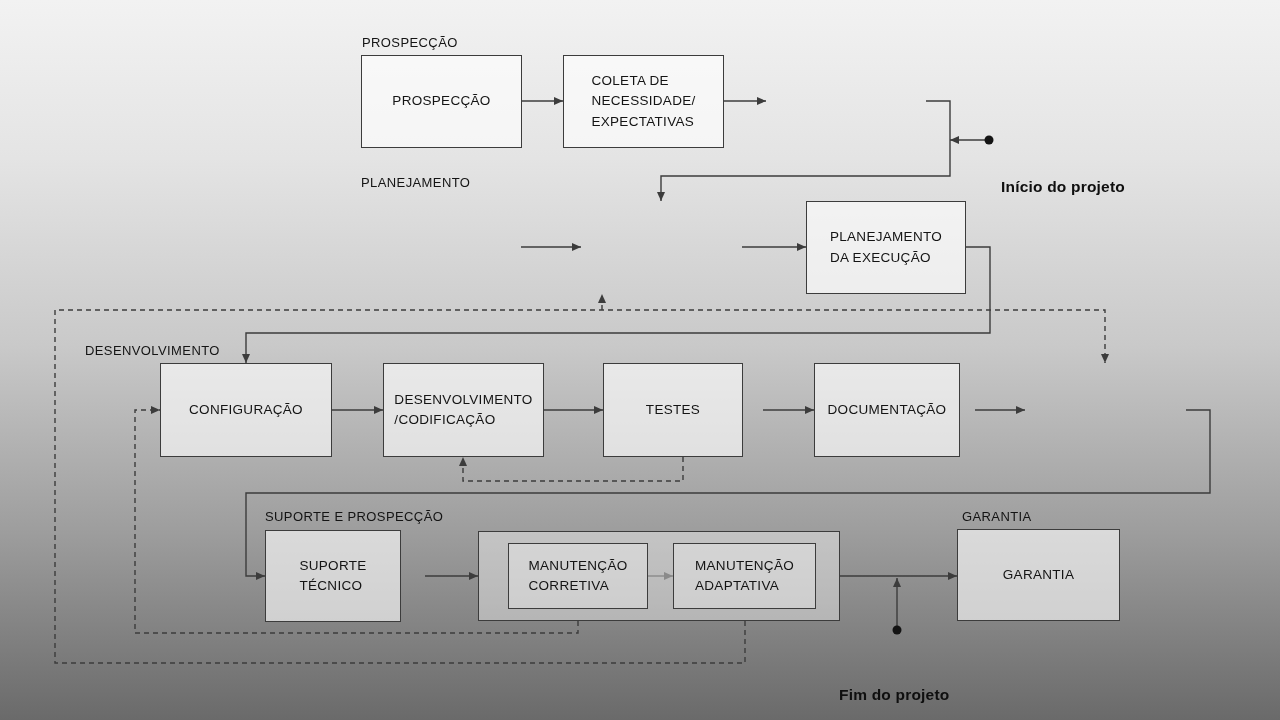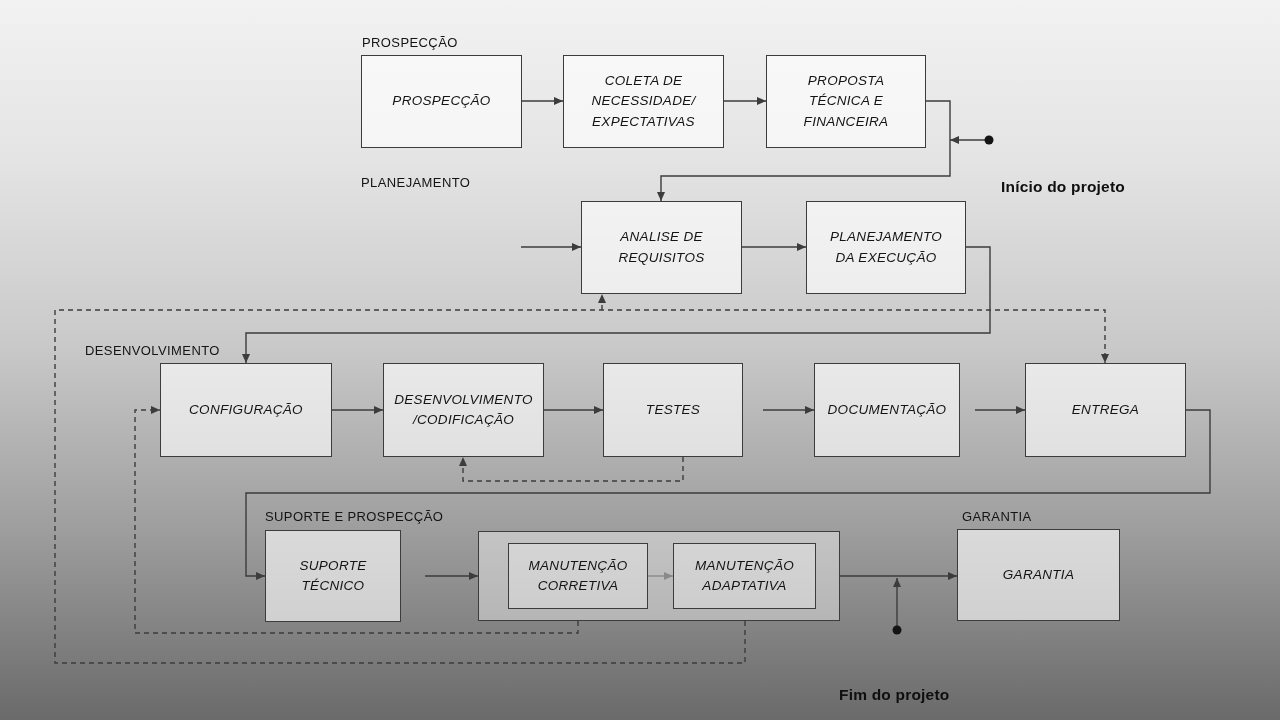--- a/index.html
+++ b/index.html
@@ -17,22 +17,21 @@
     pointer-events: none;
   }
   .node {
     position: absolute;
     display: flex;
     align-items: center;
     justify-content: center;
     background: rgba(255,255,255,0.62);
     border: 1.4px solid #3c3c3c;
     box-sizing: border-box;
-    text-align: center;
-    font-style: italic;
+    text-align: left;
   }
   .node.inner { background: rgba(255,255,255,0.30); }
   .group-box {
     position: absolute;
     border: 1.4px solid #3c3c3c;
     background: rgba(255,255,255,0.40);
     box-sizing: border-box;
   }
   .node-label {
     white-space: pre-line;
@@ -104,50 +103,38 @@
   <div class="section-label" style="left:962px;top:509px">GARANTIA</div>
 
   <div class="node" style="left:361px;top:55px;width:161px;height:93px">
     <span class="node-label">PROSPECÇÃO</span>
   </div>
   <div class="node" style="left:563px;top:55px;width:161px;height:93px">
     <span class="node-label">COLETA DE
 NECESSIDADE/
 EXPECTATIVAS</span>
   </div>
-  <div class="node" style="left:766px;top:55px;width:160px;height:93px">
-    <span class="node-label">PROPOSTA
-TÉCNICA E
-FINANCEIRA</span>
-  </div>
 
-  <div class="node" style="left:581px;top:201px;width:161px;height:93px">
-    <span class="node-label">ANALISE DE
-REQUISITOS</span>
-  </div>
   <div class="node" style="left:806px;top:201px;width:160px;height:93px">
     <span class="node-label">PLANEJAMENTO
 DA EXECUÇÃO</span>
   </div>
 
   <div class="node" style="left:160px;top:363px;width:172px;height:94px">
     <span class="node-label">CONFIGURAÇÃO</span>
   </div>
   <div class="node" style="left:383px;top:363px;width:161px;height:94px">
     <span class="node-label">DESENVOLVIMENTO
 /CODIFICAÇÃO</span>
   </div>
   <div class="node" style="left:603px;top:363px;width:140px;height:94px">
     <span class="node-label">TESTES</span>
   </div>
   <div class="node" style="left:814px;top:363px;width:146px;height:94px">
     <span class="node-label">DOCUMENTAÇÃO</span>
-  </div>
-  <div class="node" style="left:1025px;top:363px;width:161px;height:94px">
-    <span class="node-label">ENTREGA</span>
   </div>
 
   <div class="node" style="left:265px;top:530px;width:136px;height:92px">
     <span class="node-label">SUPORTE
 TÉCNICO</span>
   </div>
   <div class="group-box" style="left:478px;top:531px;width:362px;height:90px"></div>
   <div class="node inner" style="left:508px;top:543px;width:140px;height:66px">
     <span class="node-label">MANUTENÇÃO
 CORRETIVA</span>

